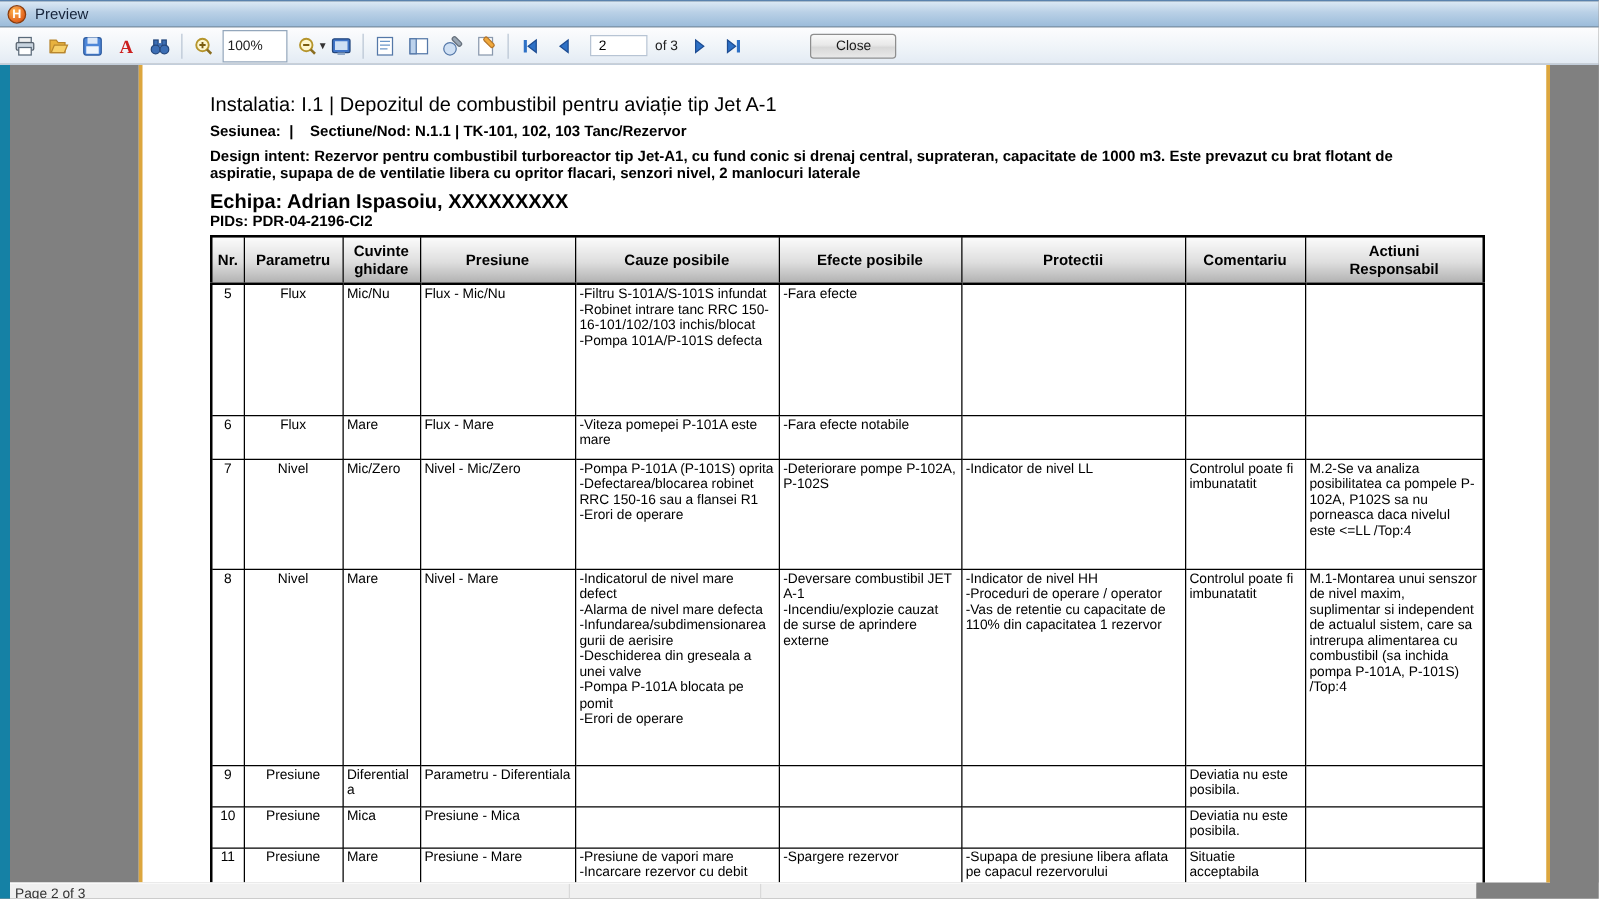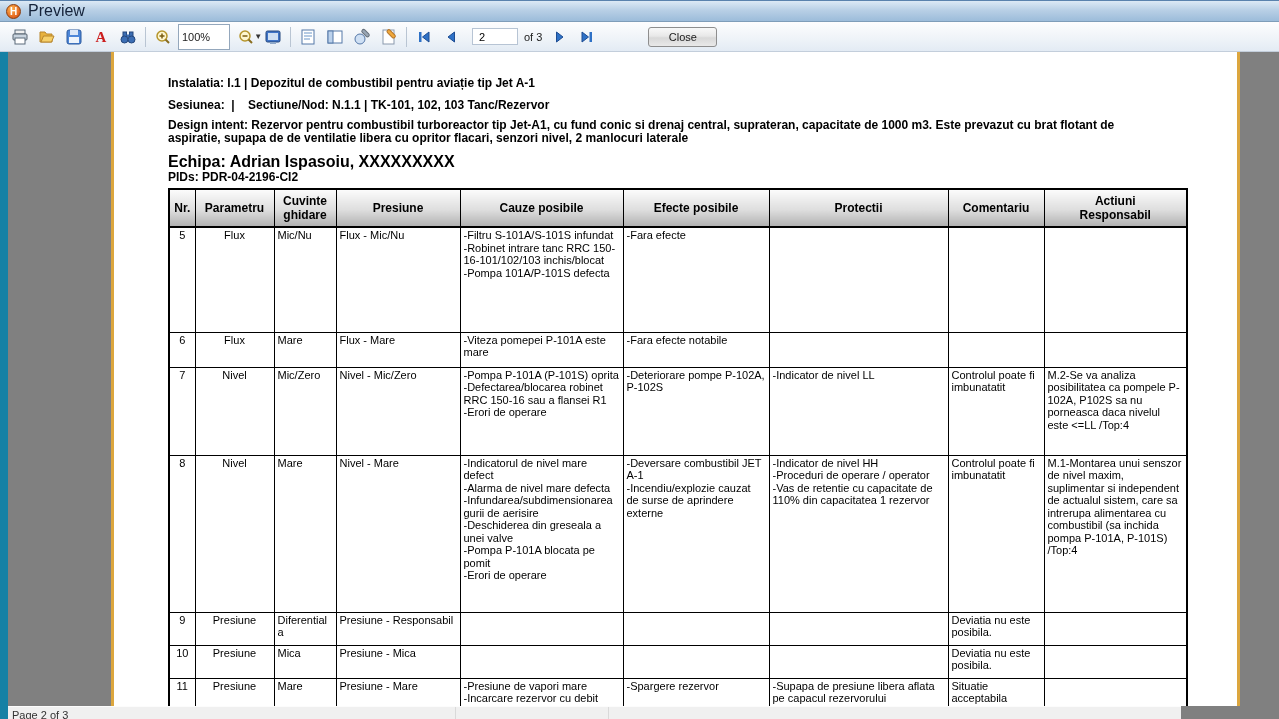--- a/index.html
+++ b/index.html
@@ -8,21 +8,21 @@
 
   
   .titlebar { position:absolute; top:0; left:0; width:1279px; height:22px;
     background:linear-gradient(180deg,#dce9f5 0%,#b9d0e6 45%,#9cbcda 100%);
     border-top:1px solid #5a82ad; border-bottom:1px solid #7f9db9;
     display:flex; align-items:center; padding-left:6px; }
   .app-icon { width:15px; height:15px; border-radius:50%;
     background:radial-gradient(circle at 35% 30%, #ffb34d, #e2641f 70%, #b84a10);
     border:1px solid #8a3c0c; color:#fff; font-size:10px; font-weight:bold;
     display:flex; align-items:center; justify-content:center; margin-right:7px; }
-  .title-text { font-size:16px; color:#15233a; }
+  .title-text { font-size:12px; color:#15233a; }
 
   
   .toolbar { position:absolute; top:22px; left:0; width:1279px; height:30px;
     background:linear-gradient(180deg,#fdfdfe 0%,#eef3f8 60%,#e3ebf4 100%);
     border-bottom:1px solid #c3cedb;
     display:flex; align-items:center; padding-left:8px; }
   .tbtn { width:24px; height:24px; display:flex; align-items:center; justify-content:center; margin-right:3px; }
   .tsep { width:1px; height:20px; background:#b9c5d3; margin:0 5px 0 2px; }
   .zoombox { width:52px; height:18px; background:#fff; border:1px solid #94a7bc;
     display:flex; align-items:center; justify-content:space-between;
@@ -37,21 +37,21 @@
     font-family:"Liberation Sans",sans-serif; }
 
   
   .canvas { position:absolute; top:52px; left:0; width:1279px; height:654px; background:#808080; }
   .teal-strip { position:absolute; top:52px; left:0; width:8px; height:667px; background:#1581a5; }
 
   .page { position:absolute; left:111px; top:52px; width:1129px; height:654px;
     background:#fff; border-left:3px solid #dca63e; border-right:3px solid #dca63e;
     overflow:hidden; }
   .page .abs { position:absolute; white-space:pre-wrap; color:#000; }
-  .doc-line1 { left:54px; top:24px;  font-weight:bold; font-size:12px; }
+  .doc-line1 { left:54px; top:24px;  font-weight:normal; font-size:16px; }
   .doc-line2 { left:54px; top:46px;  font-weight:bold; font-size:12px; }
   .doc-di    { left:54px; top:67px;  font-weight:bold; font-size:12px; width:978px; line-height:13px; }
   .doc-team  { left:54px; top:101px; font-weight:bold; font-size:16px; }
   .doc-pids  { left:54px; top:118px; font-weight:bold; font-size:12px; }
 
   
   table.hazop { position:absolute; left:54px; top:136px; width:1018px;
     border-collapse:collapse; table-layout:fixed; border:2px solid #000; }
   .hazop th { border:1px solid #000; border-bottom:2px solid #000;
     background:linear-gradient(180deg,#fbfbfb 0%,#dedede 55%,#b2b2b2 100%);
@@ -289,21 +289,21 @@
         <td>-Indicator de nivel HH
 -Proceduri de operare / operator
 -Vas de retentie cu capacitate de 110% din capacitatea 1 rezervor</td>
         <td>Controlul poate fi imbunatatit</td>
         <td>M.1-Montarea unui senszor de nivel maxim, suplimentar si independent de actualul sistem, care sa intrerupa alimentarea cu combustibil (sa inchida pompa P-101A, P-101S) /Top:4</td>
       </tr>
       <tr class="r9">
         <td class="c">9</td>
         <td class="c">Presiune</td>
         <td>Diferentiala</td>
-        <td>Presiune - Responsabil</td>
+        <td>Parametru - Diferentiala</td>
         <td></td>
         <td></td>
         <td></td>
         <td>Deviatia nu este posibila.</td>
         <td></td>
       </tr>
       <tr class="r10">
         <td class="c">10</td>
         <td class="c">Presiune</td>
         <td>Mica</td>

